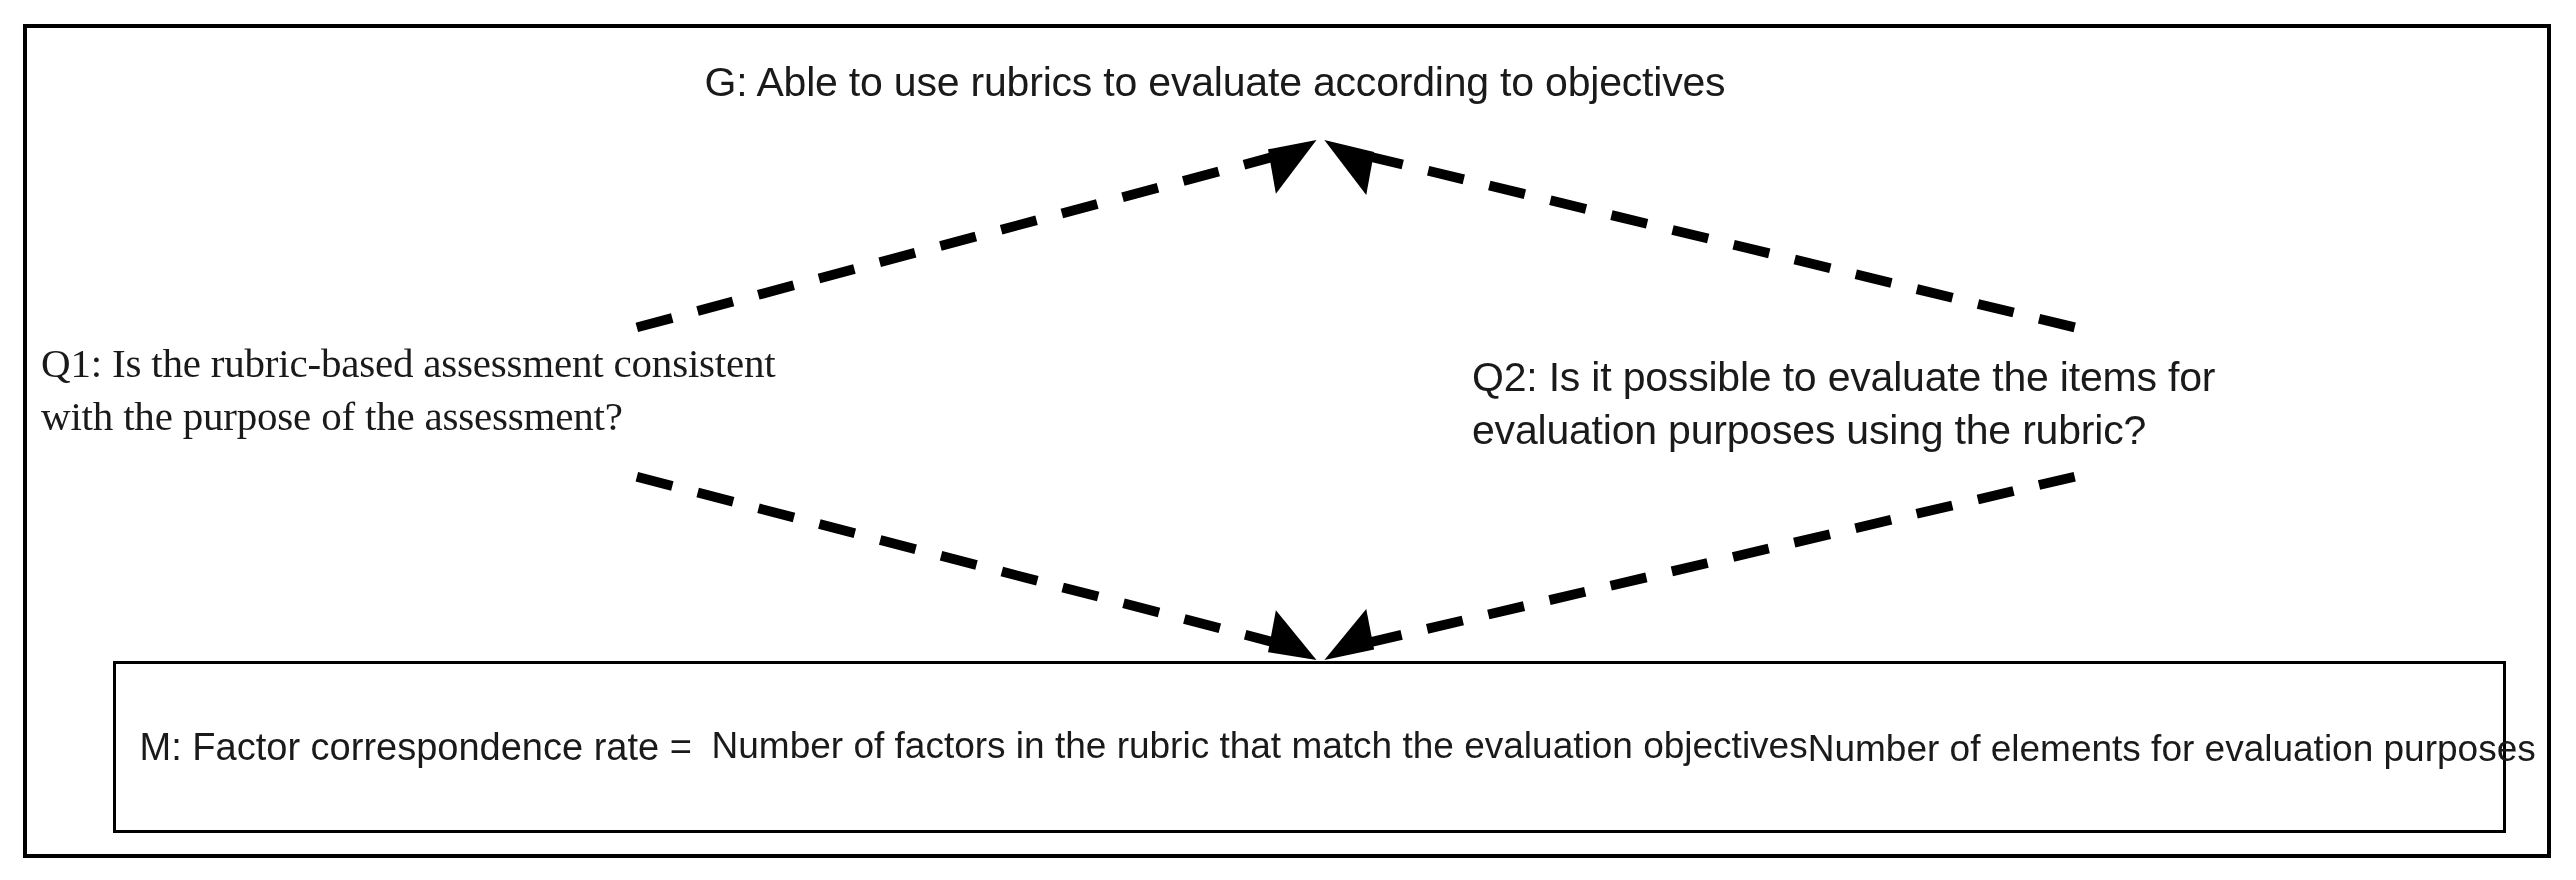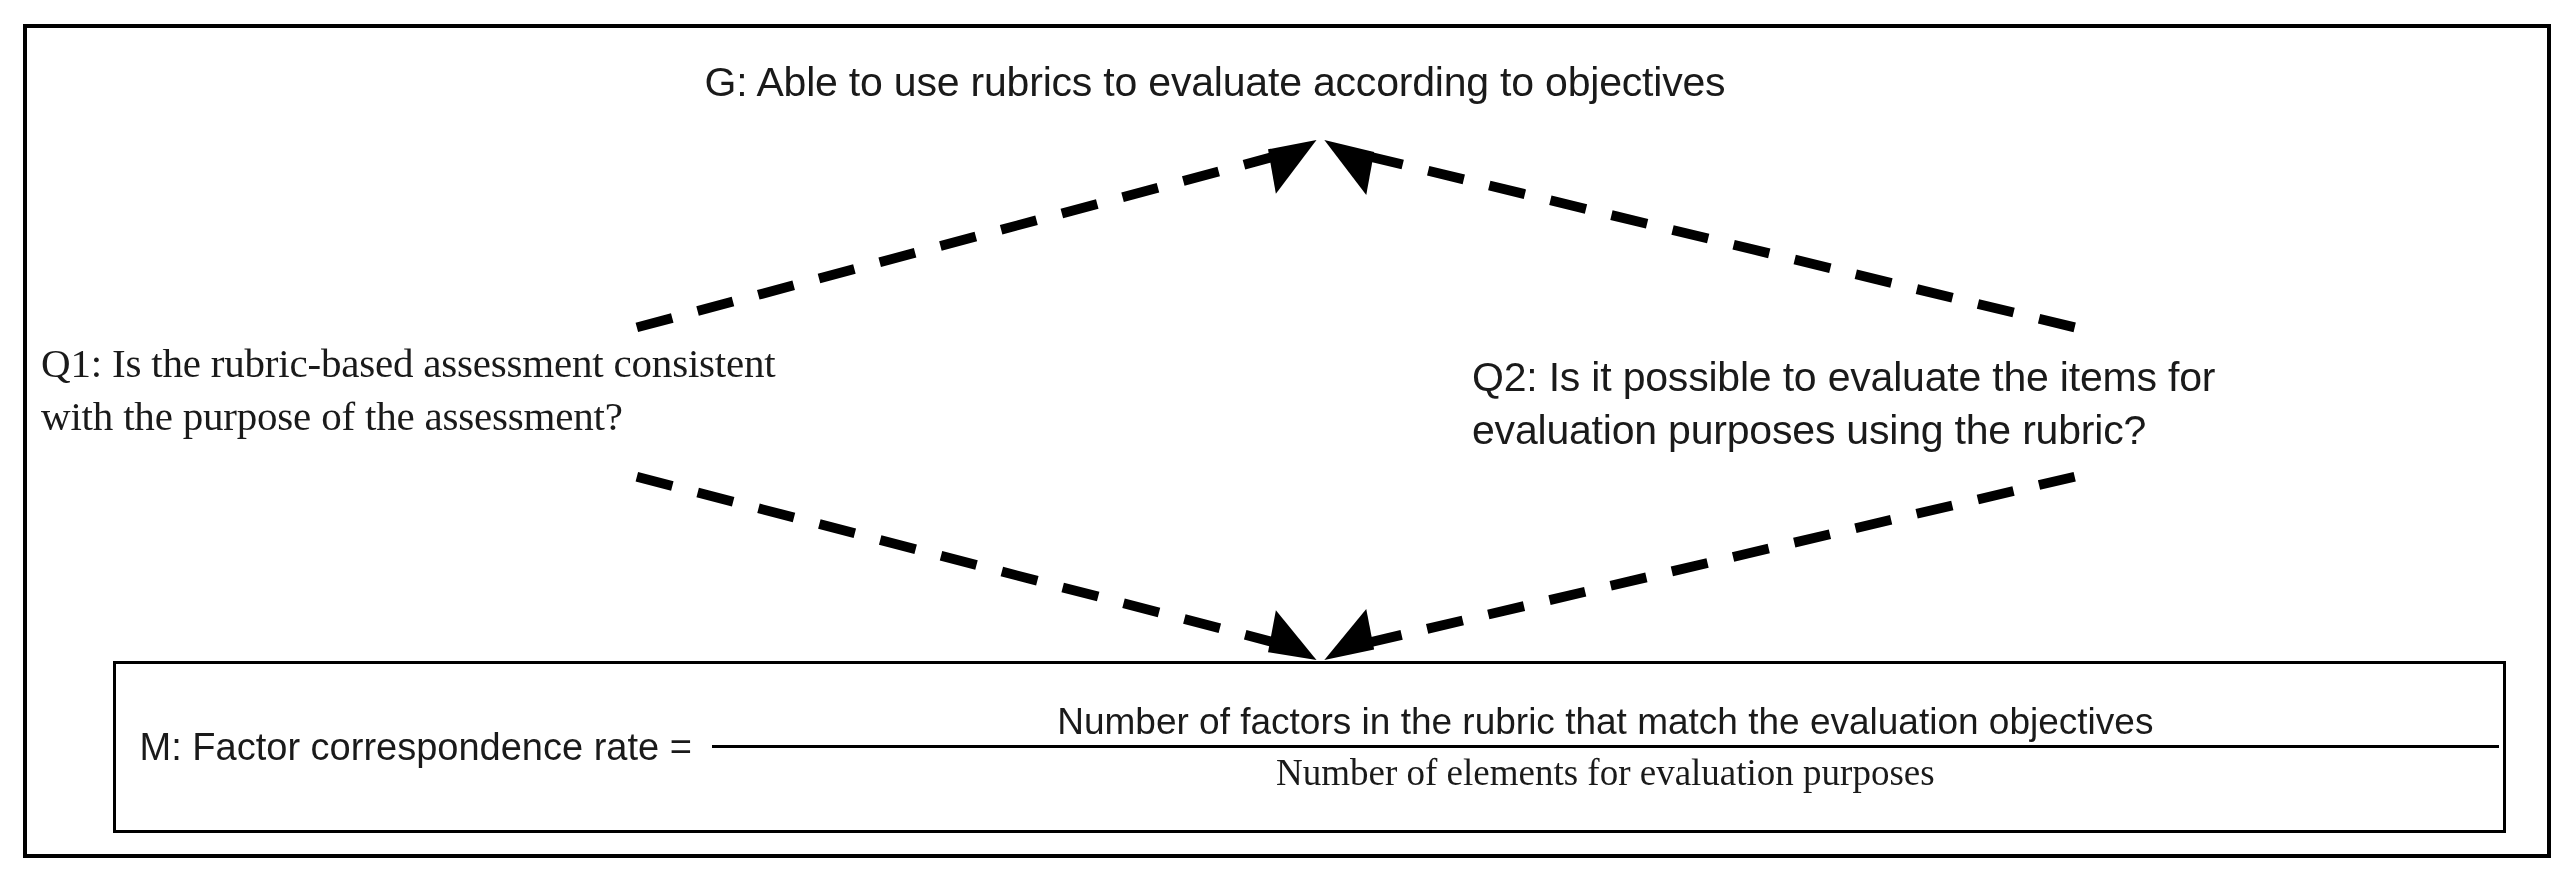--- a/index.html
+++ b/index.html
@@ -92,21 +92,20 @@
   #metric-label {
     margin-left: 23.6px;
     font-size: 38px;
     color: #1a1a1a;
     white-space: nowrap;
     line-height: 1;
   }
   #fraction {
     margin-left: 19.6px;
     display: flex;
-    flex-direction: column;
     align-items: center;
     justify-content: center;
     flex: 1 1 auto;
     padding-right: 3.9px;
   }
   #fraction-numerator {
     font-size: 37px;
     color: #1a1a1a;
     white-space: nowrap;
     line-height: 1.12;
@@ -116,21 +115,20 @@
     width: 100%;
     height: 3.3px;
     background: #000000;
   }
   #fraction-denominator {
     font-size: 37px;
     color: #1a1a1a;
     white-space: nowrap;
     line-height: 1.12;
     padding-top: 3.9px;
-    font-family: Liberation Serif, serif;
   }
 </style>
 </head>
 <body>
 
 <div id="page">
 
   <div id="outer-frame"></div>
 
   <svg id="arrows-layer" viewBox="0 0 3933 1344" width="2576" height="880" xmlns="http://www.w3.org/2000/svg">

